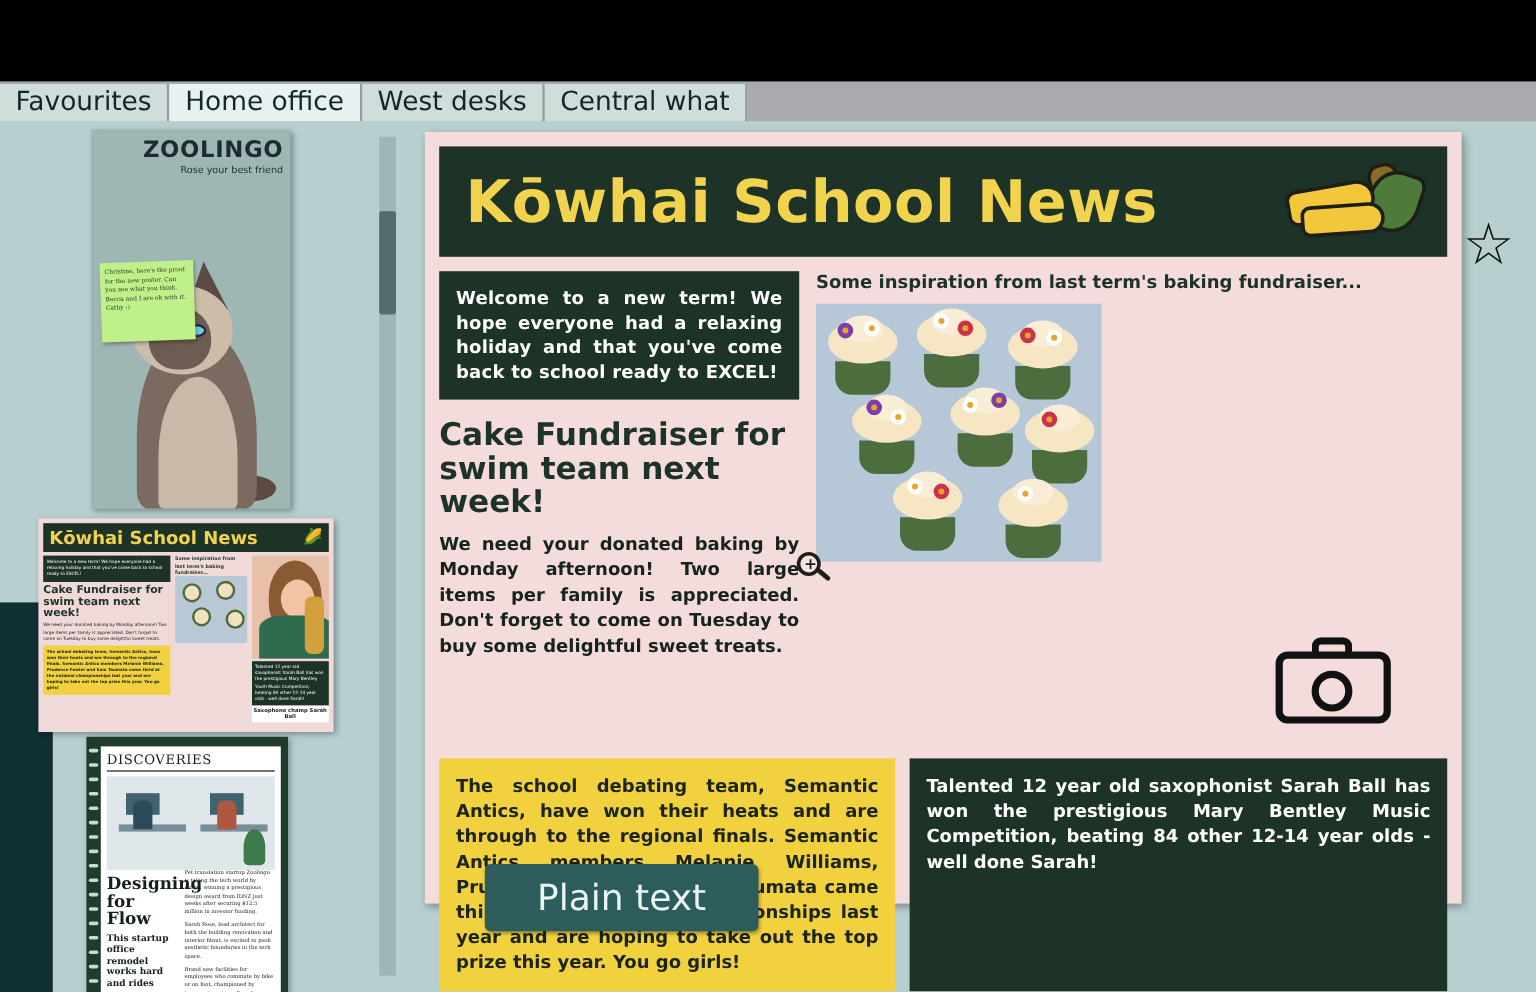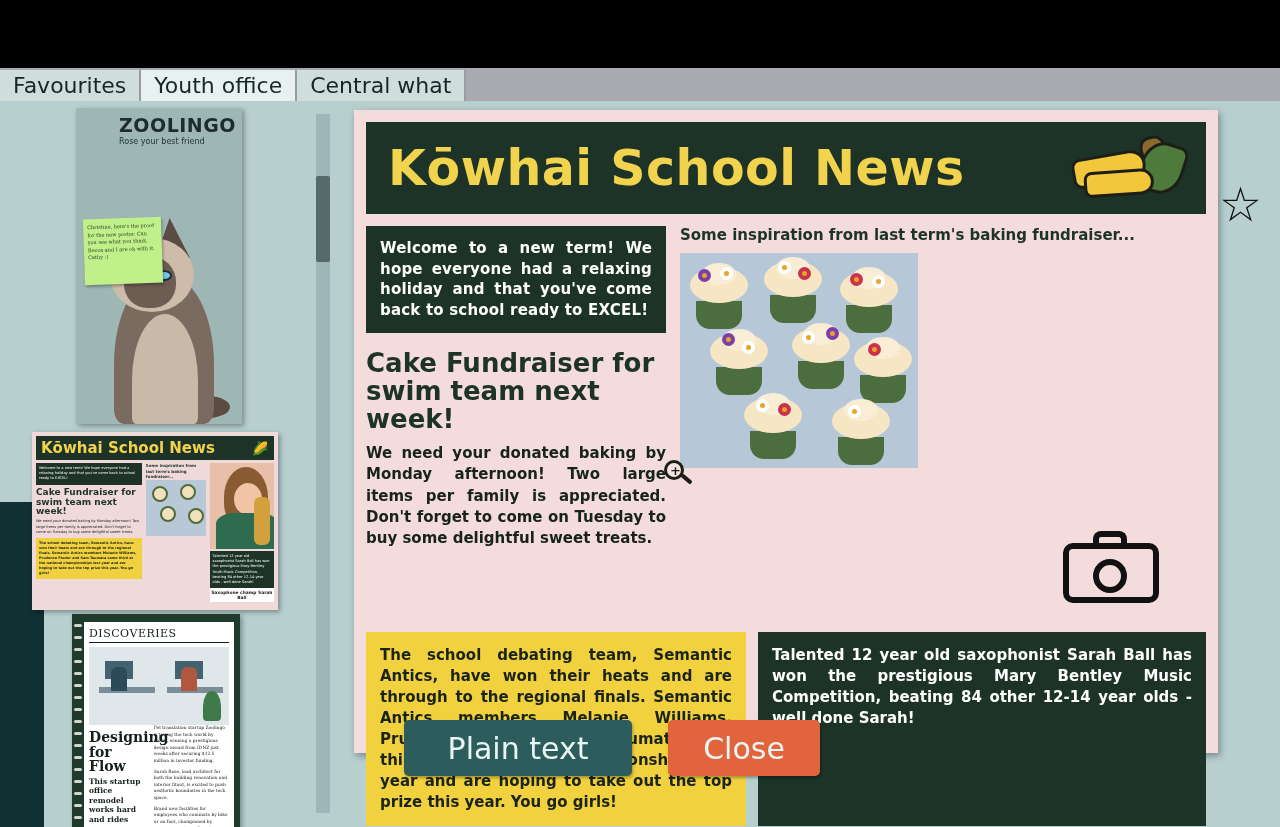--- a/index.html
+++ b/index.html
@@ -60,21 +60,21 @@
 
   
   .poster-cat {
     left: 76px; top: 40px;
     width: 166px; height: 316px;
     background: #9fb7b4;
     overflow: hidden;
   }
   .zoolingo {
     position: absolute; right: 6px; top: 6px;
-    text-align: left;
+    text-align: right;
     font-family: "DejaVu Sans", sans-serif;
   }
   .zoolingo .brand {
     font-size: 19px; letter-spacing: .5px; color: #1d2c30;
     font-weight: bold;
   }
   .zoolingo .tagline {
     font-size: 8px; color: #22333a; margin-top: 1px;
   }
   .cat {
@@ -518,21 +518,22 @@
 </style>
 </head>
 <body>
 
 <div id="screen">
 
   <div class="app-area">
 
     <div class="tabbar">
       <div class="tab dim">Favourites</div>
-      <div class="tab active">Youth office</div>
+      <div class="tab active">Home office</div>
+      <div class="tab dim">West desks</div>
       <div class="tab dim">Central what</div>
     </div>
 
     <div class="dark-strip"></div>
 
     <div class="paper poster-cat">
       <div class="zoolingo">
         <div class="brand">ZOOLINGO</div>
         <div class="tagline">Rose your best friend</div>
       </div>
@@ -767,17 +768,16 @@
     <div class="camera">
       <div class="hump"></div>
       <div class="box"></div>
       <div class="lens"></div>
     </div>
 
     <div class="star">☆</div>
 
     <div class="btn-row">
       <div class="btn plain">Plain text</div>
-      <div class="btn close">Close</div>
     </div>
 
   </div>
 </div>
 
 </body></html>

